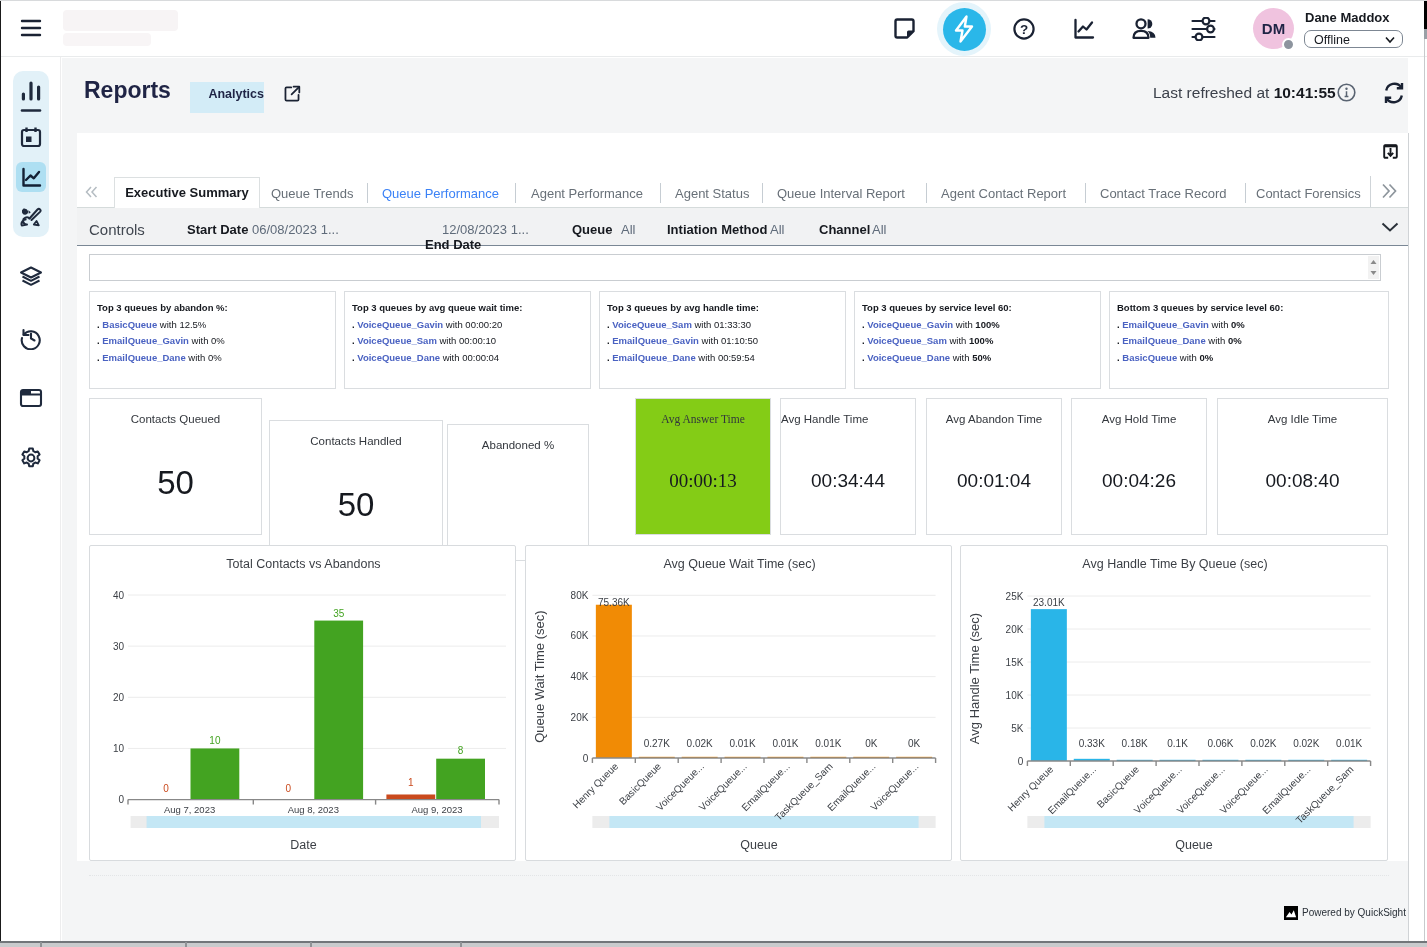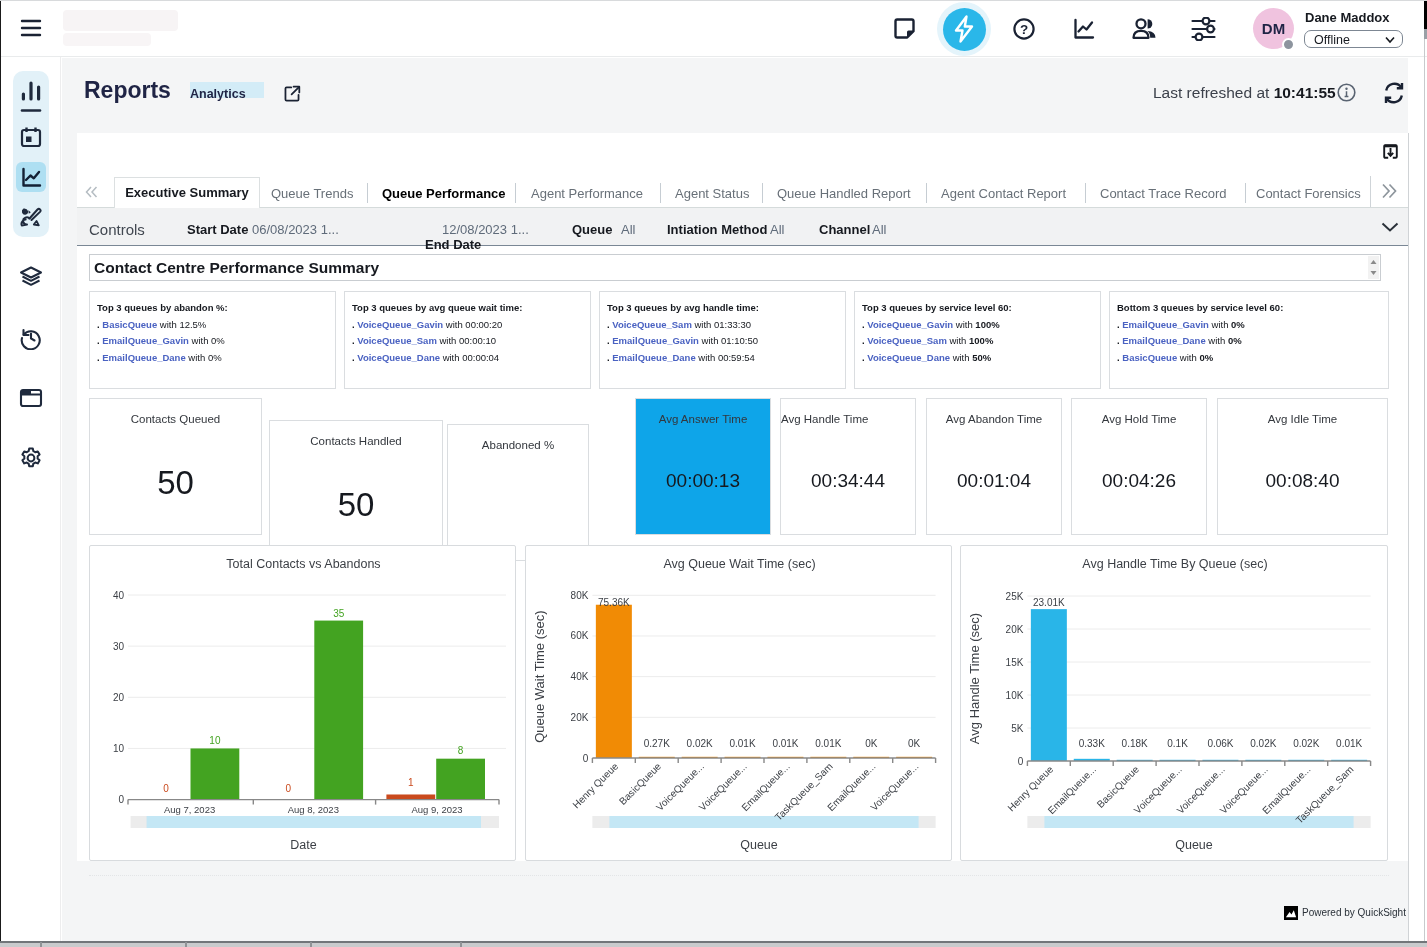--- a/index.html
+++ b/index.html
@@ -128,21 +128,21 @@
 </svg>
 
 <svg class="abs" style="left:19px;top:446px;" width="24" height="24" viewBox="0 0 24 24">
   <circle cx="12" cy="12" r="3.4" fill="none" stroke="#1f2a3d" stroke-width="2"></circle>
   <path d="M10.2 2.5 h3.6 l0.5 2.6 a7.2 7.2 0 0 1 2 1.15 l2.5-0.85 1.8 3.1 -2 1.75 a7.2 7.2 0 0 1 0 2.3 l2 1.75 -1.8 3.1 -2.5-0.85 a7.2 7.2 0 0 1 -2 1.15 l-0.5 2.6 h-3.6 l-0.5-2.6 a7.2 7.2 0 0 1 -2-1.15 l-2.5 0.85 -1.8-3.1 2-1.75 a7.2 7.2 0 0 1 0-2.3 l-2-1.75 1.8-3.1 2.5 0.85 a7.2 7.2 0 0 1 2-1.15 Z" fill="none" stroke="#1f2a3d" stroke-width="2" stroke-linejoin="round"></path>
 </svg>
 
 <div class="abs" style="left:62px;top:58px;width:1346px;height:883px;background:#f4f5f6;"></div>
 
 <div class="abs" style="left:84px;top:79px;font-size:23px;line-height:23px;font-weight:bold;color:#1f2445;">Reports</div>
-<div class="abs" style="left:190px;top:82px;width:74px;height:16px;background:#d3ecf7;border-radius:0;text-align:left;line-height:25px;font-size:12.5px;font-weight:bold;color:#1f2445;">Analytics</div>
+<div class="abs" style="left:190px;top:82px;width:74px;height:31px;background:#d3ecf7;border-radius:0;text-align:right;line-height:25px;font-size:12.5px;font-weight:bold;color:#1f2445;">Analytics</div>
 <svg class="abs" style="left:282px;top:84px;" width="20" height="20" viewBox="0 0 26 26">
   <path d="M12 4.5 H6 Q4.5 4.5 4.5 6 V20 Q4.5 21.5 6 21.5 H20 Q21.5 21.5 21.5 20 V14" fill="none" stroke="#1a2233" stroke-width="2.3" stroke-linecap="round"></path>
   <path d="M15 3.5 H22.5 V11" fill="none" stroke="#1a2233" stroke-width="2.3" stroke-linecap="round" stroke-linejoin="round"></path>
   <path d="M22 4 L12.5 13.5" stroke="#1a2233" stroke-width="2.3" stroke-linecap="round"></path>
 </svg>
 
 <div class="abs" style="left:1153px;top:84px;font-size:15.5px;color:#3c414b;">Last refreshed at <b style="color:#16191f;">10:41:55</b></div>
 <svg class="abs" style="left:1337px;top:83px;" width="19" height="19" viewBox="0 0 19 19">
   <circle cx="9.5" cy="9.5" r="8.3" fill="none" stroke="#5a6472" stroke-width="1.6"></circle>
   <circle cx="9.5" cy="5.8" r="1.2" fill="#5a6472"></circle>
@@ -163,24 +163,24 @@
   <path d="M1.5 2 H13.5" stroke="#16191f" stroke-width="2.6"></path>
   <path d="M7.5 4 V11.5 M4.8 8.8 L7.5 11.8 L10.2 8.8" fill="none" stroke="#16191f" stroke-width="1.9"></path>
 </svg>
 
 <div class="abs" style="left:77px;top:207px;width:1331px;height:1px;background:#d5dbdb;"></div>
 <svg class="abs" style="left:85px;top:186px;" width="13" height="12" viewBox="0 0 13 12">
   <path d="M6 1 L1.5 6 L6 11 M11.5 1 L7 6 L11.5 11" fill="none" stroke="#b4bcc2" stroke-width="1.5"></path>
 </svg>
 <div class="abs" style="left:114px;top:177px;width:146px;height:31px;background:#fff;border:1px solid #dce0e1;border-bottom:none;text-align:center;line-height:30px;font-size:13px;font-weight:bold;color:#16191f;z-index:3;">Executive Summary</div>
 <div class="abs" style="top:186px;left:271px;font-size:13px;color:#687078;">Queue Trends</div>
-<div class="abs" style="top:186px;left:382px;font-size:13px;color:#000000;font-weight:bold;">Queue Performance</div>
+<div class="abs" style="top:186px;left:382px;font-size:13px;color:#3b82f6;">Queue Performance</div>
 <div class="abs" style="top:186px;left:531px;font-size:13px;color:#687078;">Agent Performance</div>
 <div class="abs" style="top:186px;left:675px;font-size:13px;color:#687078;">Agent Status</div>
-<div class="abs" style="top:186px;left:777px;font-size:13px;color:#687078;">Queue Handled Report</div>
+<div class="abs" style="top:186px;left:777px;font-size:13px;color:#687078;">Queue Interval Report</div>
 <div class="abs" style="top:186px;left:941px;font-size:13px;color:#687078;">Agent Contact Report</div>
 <div class="abs" style="top:186px;left:1100px;font-size:13px;color:#687078;">Contact Trace Record</div>
 <div class="abs" style="top:186px;left:1256px;font-size:13px;color:#687078;">Contact Forensics</div>
 <div class="abs" style="top:183px;left:367px;width:1px;height:20px;background:#c6cdd3;"></div>
 <div class="abs" style="top:183px;left:515px;width:1px;height:20px;background:#c6cdd3;"></div>
 <div class="abs" style="top:183px;left:660px;width:1px;height:20px;background:#c6cdd3;"></div>
 <div class="abs" style="top:183px;left:762px;width:1px;height:20px;background:#c6cdd3;"></div>
 <div class="abs" style="top:183px;left:926px;width:1px;height:20px;background:#c6cdd3;"></div>
 <div class="abs" style="top:183px;left:1085px;width:1px;height:20px;background:#c6cdd3;"></div>
 <div class="abs" style="top:183px;left:1245px;width:1px;height:20px;background:#c6cdd3;"></div>
@@ -200,21 +200,20 @@
   <span class="abs" style="left:590px;top:13.5px;font-size:13px;font-weight:bold;color:#16191f;">Intiation Method</span>
   <span class="abs" style="left:693px;top:13.5px;font-size:13px;color:#5f6b7a;">All</span>
   <span class="abs" style="left:742px;top:13.5px;font-size:13px;font-weight:bold;color:#16191f;">Channel</span>
   <span class="abs" style="left:795px;top:13.5px;font-size:13px;color:#5f6b7a;">All</span>
   <svg class="abs" style="left:1304px;top:14px;" width="18" height="10" viewBox="0 0 18 10">
       <path d="M1.5 1.5 L9 8.5 L16.5 1.5" fill="none" stroke="#2a3139" stroke-width="2"></path>
     </svg>
 </div>
 
 <div class="abs" style="left:89px;top:254px;width:1292px;height:27px;border:1px solid #c9cdd1;background:#fff;">
-  <span class="abs" style="left:4px;top:0;line-height:26px;font-size:15.5px;font-weight:bold;color:#16191f;">Contact Centre Performance Summary</span>
   <div class="abs" style="right:1px;top:1px;width:11px;height:23px;background:#f2f2f2;">
     <svg width="11" height="23" viewBox="0 0 11 23">
         <path d="M5.5 4 L8.5 8 H2.5 Z" fill="#8a8a8a"></path>
         <path d="M5.5 19 L2.5 15 H8.5 Z" fill="#8a8a8a"></path>
       </svg>
   </div>
 </div>
 
 <div id="cards">
     <div class="abs" style="left:89px;top:291px;width:247px;height:98px;background:#fff;border:1px solid #dadde0;">
@@ -254,21 +253,21 @@
       <div class="abs" style="left:0;top:14px;width:100%;text-align:center;font-size:11.5px;color:#33373d;">Contacts Queued</div>
       <div class="abs" style="left:0;top:65px;width:100%;text-align:center;font-size:33px;color:#16191f;">50</div>
     </div>
     <div class="abs" style="left:269px;top:420px;width:174px;height:137px;background:#fff;border:1px solid #dadde0;">
       <div class="abs" style="left:0;top:14px;width:100%;text-align:center;font-size:11.5px;color:#33373d;">Contacts Handled</div>
       <div class="abs" style="left:0;top:65px;width:100%;text-align:center;font-size:33px;color:#16191f;">50</div>
     </div>
     <div class="abs" style="left:447px;top:398px;width:142px;height:137px;background:#fff;border:1px solid #dadde0;margin-top:26px;">
       <div class="abs" style="left:0;top:14px;width:100%;text-align:center;font-size:11.5px;color:#33373d;">Abandoned %</div>
     </div>
-    <div class="abs" style="left:635px;top:398px;width:136px;height:137px;background:#0ea5e9;border:1px solid #dadde0;">
+    <div class="abs" style="left:635px;top:398px;width:136px;height:137px;background:#84cc16;border:1px solid #dadde0;font-family:Liberation Serif, serif;">
       <div class="abs" style="left:0;top:14px;width:100%;text-align:center;font-size:11.5px;color:#33373d;">Avg Answer Time</div>
       <div class="abs" style="left:0;top:71px;width:100%;text-align:center;font-size:19px;color:#16191f;">00:00:13</div>
     </div>
     <div class="abs" style="left:780px;top:398px;width:136px;height:137px;background:#fff;border:1px solid #dadde0;">
       <div class="abs" style="left:0;top:14px;width:100%;font-size:11.5px;color:#33373d;">Avg Handle Time</div>
       <div class="abs" style="left:0;top:71px;width:100%;text-align:center;font-size:19px;color:#16191f;">00:34:44</div>
     </div>
     <div class="abs" style="left:926px;top:398px;width:136px;height:137px;background:#fff;border:1px solid #dadde0;">
       <div class="abs" style="left:0;top:14px;width:100%;text-align:center;font-size:11.5px;color:#33373d;">Avg Abandon Time</div>
       <div class="abs" style="left:0;top:71px;width:100%;text-align:center;font-size:19px;color:#16191f;">00:01:04</div>

